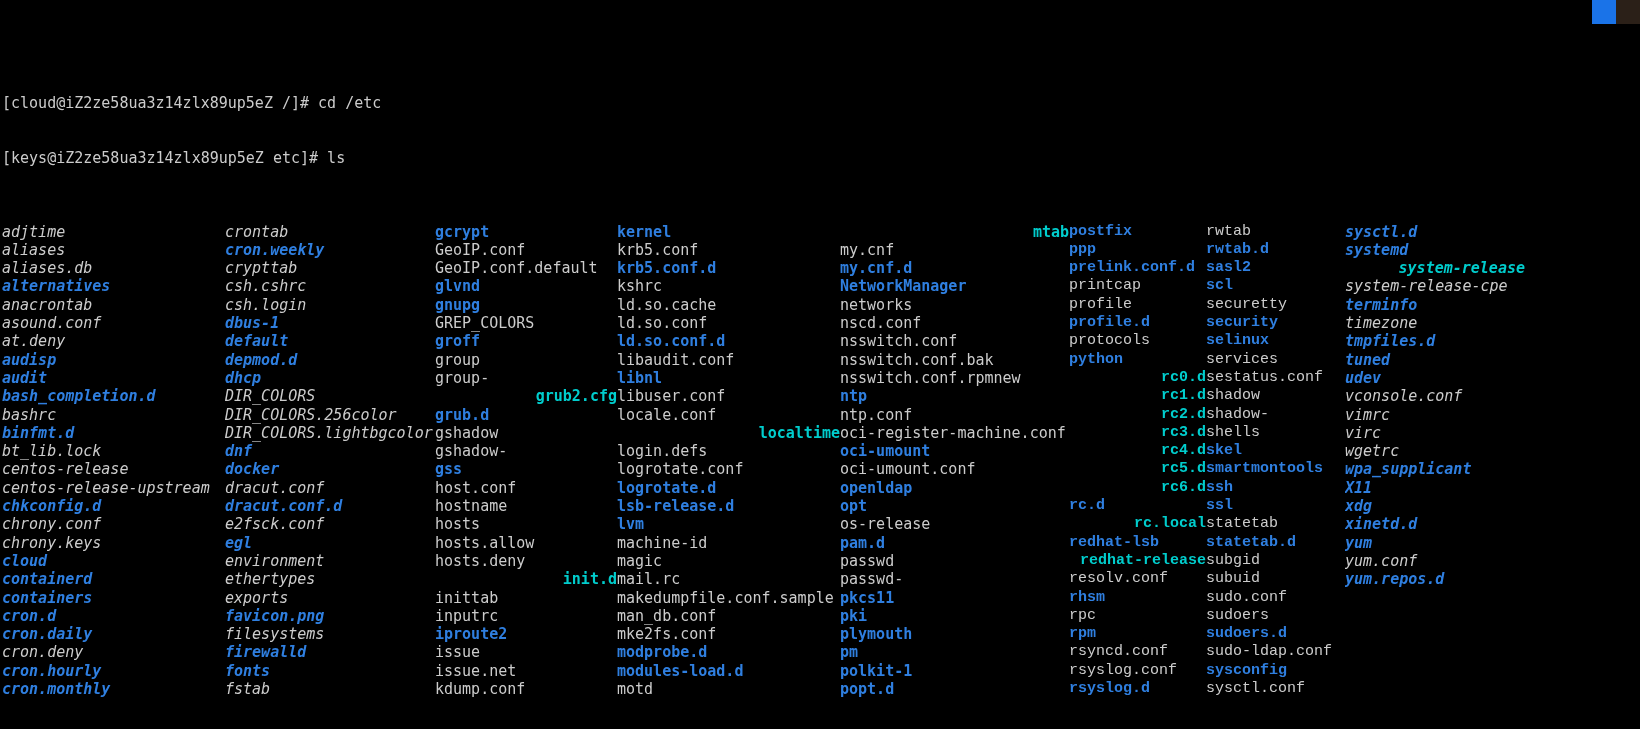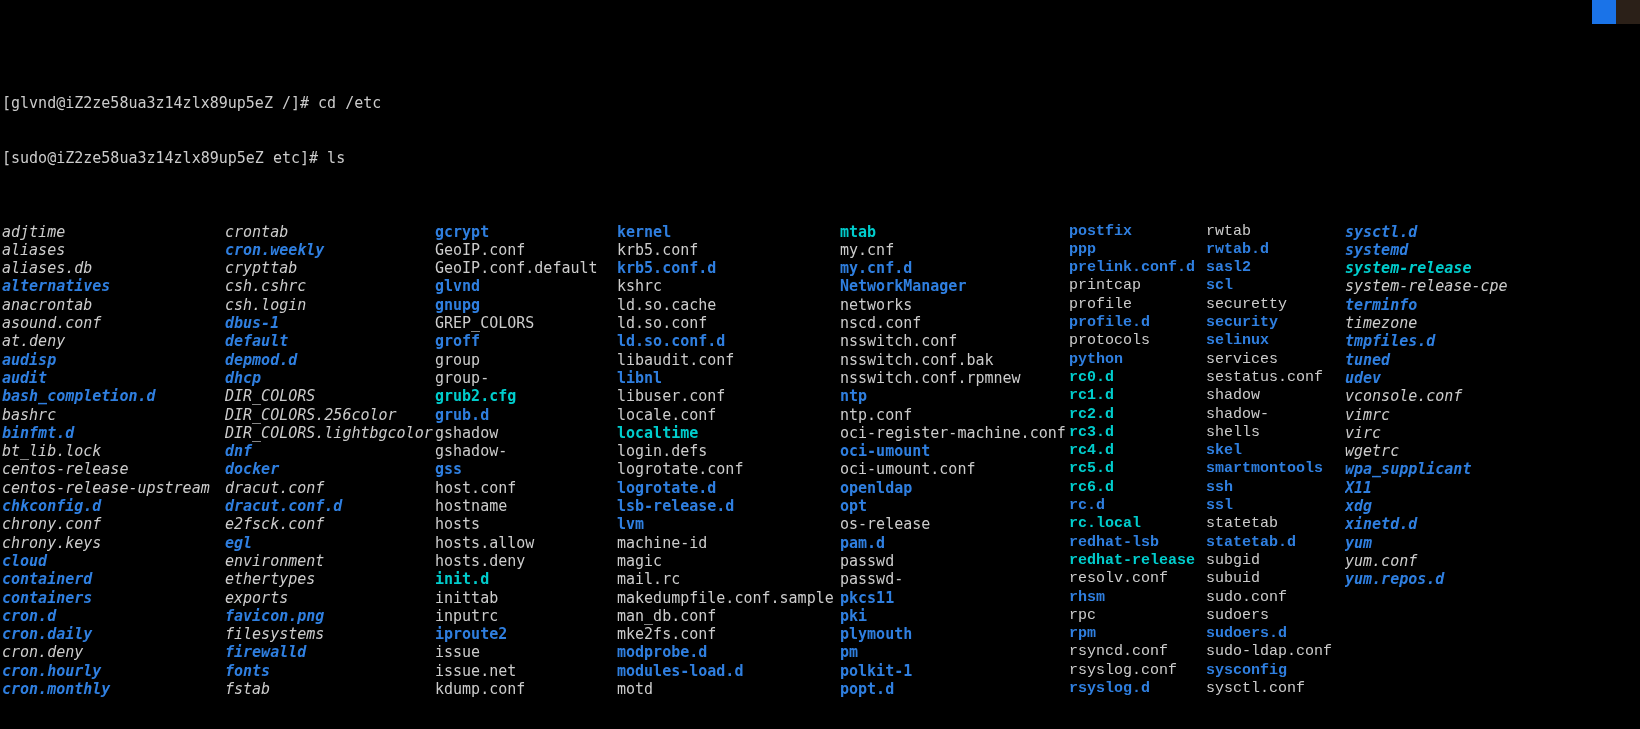--- a/index.html
+++ b/index.html
@@ -30,21 +30,21 @@
   }
 
   .line {
     height: 18.3px;
     white-space: pre;
   }
 
   
   .c-default { color: #cccccc; }
   .c-dir     { color: #2f7fe0; font-weight: bold; }
-  .c-link    { color: #00cdcd; font-weight: bold; }
+  .c-link    { color: #00cdcd; font-weight: bold; text-align: right; }
   .c-prompt  { color: #cccccc; }
 
   
   #ls-grid {
     position: relative;
     display: block;
   }
   .ls-row {
     height: 18.3px;
     white-space: pre;
@@ -93,22 +93,22 @@
 
   <div id="tray">
     <span class="tray-icon tray-contact">
       
     </span>
     <span class="tray-icon tray-share">
       
     </span>
   </div>
 
-  <div class="line c-prompt">[glvnd@iZ2ze58ua3z14zlx89up5eZ /]# cd /etc</div>
-  <div class="line c-prompt">[sudo@iZ2ze58ua3z14zlx89up5eZ etc]# ls</div>
+  <div class="line c-prompt">[cloud@iZ2ze58ua3z14zlx89up5eZ /]# cd /etc</div>
+  <div class="line c-prompt">[keys@iZ2ze58ua3z14zlx89up5eZ etc]# ls</div>
 
   <div id="ls-grid"><div class="ls-row"><span class="ls-col w-col1 c-default">adjtime</span><span class="ls-col w-col2 c-default">crontab</span><span class="ls-col w-col3 c-dir">gcrypt</span><span class="ls-col w-col4 c-dir">kernel</span><span class="ls-col w-col5 c-link">mtab</span><span class="ls-col w-col6 c-dir">postfix</span><span class="ls-col w-col7 c-default">rwtab</span><span class="ls-col w-col8 c-dir">sysctl.d</span></div><div class="ls-row"><span class="ls-col w-col1 c-default">aliases</span><span class="ls-col w-col2 c-dir">cron.weekly</span><span class="ls-col w-col3 c-default">GeoIP.conf</span><span class="ls-col w-col4 c-default">krb5.conf</span><span class="ls-col w-col5 c-default">my.cnf</span><span class="ls-col w-col6 c-dir">ppp</span><span class="ls-col w-col7 c-dir">rwtab.d</span><span class="ls-col w-col8 c-dir">systemd</span></div><div class="ls-row"><span class="ls-col w-col1 c-default">aliases.db</span><span class="ls-col w-col2 c-default">crypttab</span><span class="ls-col w-col3 c-default">GeoIP.conf.default</span><span class="ls-col w-col4 c-dir">krb5.conf.d</span><span class="ls-col w-col5 c-dir">my.cnf.d</span><span class="ls-col w-col6 c-dir">prelink.conf.d</span><span class="ls-col w-col7 c-dir">sasl2</span><span class="ls-col w-col8 c-link">system-release</span></div><div class="ls-row"><span class="ls-col w-col1 c-dir">alternatives</span><span class="ls-col w-col2 c-default">csh.cshrc</span><span class="ls-col w-col3 c-dir">glvnd</span><span class="ls-col w-col4 c-default">kshrc</span><span class="ls-col w-col5 c-dir">NetworkManager</span><span class="ls-col w-col6 c-default">printcap</span><span class="ls-col w-col7 c-dir">scl</span><span class="ls-col w-col8 c-default">system-release-cpe</span></div><div class="ls-row"><span class="ls-col w-col1 c-default">anacrontab</span><span class="ls-col w-col2 c-default">csh.login</span><span class="ls-col w-col3 c-dir">gnupg</span><span class="ls-col w-col4 c-default">ld.so.cache</span><span class="ls-col w-col5 c-default">networks</span><span class="ls-col w-col6 c-default">profile</span><span class="ls-col w-col7 c-default">securetty</span><span class="ls-col w-col8 c-dir">terminfo</span></div><div class="ls-row"><span class="ls-col w-col1 c-default">asound.conf</span><span class="ls-col w-col2 c-dir">dbus-1</span><span class="ls-col w-col3 c-default">GREP_COLORS</span><span class="ls-col w-col4 c-default">ld.so.conf</span><span class="ls-col w-col5 c-default">nscd.conf</span><span class="ls-col w-col6 c-dir">profile.d</span><span class="ls-col w-col7 c-dir">security</span><span class="ls-col w-col8 c-default">timezone</span></div><div class="ls-row"><span class="ls-col w-col1 c-default">at.deny</span><span class="ls-col w-col2 c-dir">default</span><span class="ls-col w-col3 c-dir">groff</span><span class="ls-col w-col4 c-dir">ld.so.conf.d</span><span class="ls-col w-col5 c-default">nsswitch.conf</span><span class="ls-col w-col6 c-default">protocols</span><span class="ls-col w-col7 c-dir">selinux</span><span class="ls-col w-col8 c-dir">tmpfiles.d</span></div><div class="ls-row"><span class="ls-col w-col1 c-dir">audisp</span><span class="ls-col w-col2 c-dir">depmod.d</span><span class="ls-col w-col3 c-default">group</span><span class="ls-col w-col4 c-default">libaudit.conf</span><span class="ls-col w-col5 c-default">nsswitch.conf.bak</span><span class="ls-col w-col6 c-dir">python</span><span class="ls-col w-col7 c-default">services</span><span class="ls-col w-col8 c-dir">tuned</span></div><div class="ls-row"><span class="ls-col w-col1 c-dir">audit</span><span class="ls-col w-col2 c-dir">dhcp</span><span class="ls-col w-col3 c-default">group-</span><span class="ls-col w-col4 c-dir">libnl</span><span class="ls-col w-col5 c-default">nsswitch.conf.rpmnew</span><span class="ls-col w-col6 c-link">rc0.d</span><span class="ls-col w-col7 c-default">sestatus.conf</span><span class="ls-col w-col8 c-dir">udev</span></div><div class="ls-row"><span class="ls-col w-col1 c-dir">bash_completion.d</span><span class="ls-col w-col2 c-default">DIR_COLORS</span><span class="ls-col w-col3 c-link">grub2.cfg</span><span class="ls-col w-col4 c-default">libuser.conf</span><span class="ls-col w-col5 c-dir">ntp</span><span class="ls-col w-col6 c-link">rc1.d</span><span class="ls-col w-col7 c-default">shadow</span><span class="ls-col w-col8 c-default">vconsole.conf</span></div><div class="ls-row"><span class="ls-col w-col1 c-default">bashrc</span><span class="ls-col w-col2 c-default">DIR_COLORS.256color</span><span class="ls-col w-col3 c-dir">grub.d</span><span class="ls-col w-col4 c-default">locale.conf</span><span class="ls-col w-col5 c-default">ntp.conf</span><span class="ls-col w-col6 c-link">rc2.d</span><span class="ls-col w-col7 c-default">shadow-</span><span class="ls-col w-col8 c-default">vimrc</span></div><div class="ls-row"><span class="ls-col w-col1 c-dir">binfmt.d</span><span class="ls-col w-col2 c-default">DIR_COLORS.lightbgcolor</span><span class="ls-col w-col3 c-default">gshadow</span><span class="ls-col w-col4 c-link">localtime</span><span class="ls-col w-col5 c-default">oci-register-machine.conf</span><span class="ls-col w-col6 c-link">rc3.d</span><span class="ls-col w-col7 c-default">shells</span><span class="ls-col w-col8 c-default">virc</span></div><div class="ls-row"><span class="ls-col w-col1 c-default">bt_lib.lock</span><span class="ls-col w-col2 c-dir">dnf</span><span class="ls-col w-col3 c-default">gshadow-</span><span class="ls-col w-col4 c-default">login.defs</span><span class="ls-col w-col5 c-dir">oci-umount</span><span class="ls-col w-col6 c-link">rc4.d</span><span class="ls-col w-col7 c-dir">skel</span><span class="ls-col w-col8 c-default">wgetrc</span></div><div class="ls-row"><span class="ls-col w-col1 c-default">centos-release</span><span class="ls-col w-col2 c-dir">docker</span><span class="ls-col w-col3 c-dir">gss</span><span class="ls-col w-col4 c-default">logrotate.conf</span><span class="ls-col w-col5 c-default">oci-umount.conf</span><span class="ls-col w-col6 c-link">rc5.d</span><span class="ls-col w-col7 c-dir">smartmontools</span><span class="ls-col w-col8 c-dir">wpa_supplicant</span></div><div class="ls-row"><span class="ls-col w-col1 c-default">centos-release-upstream</span><span class="ls-col w-col2 c-default">dracut.conf</span><span class="ls-col w-col3 c-default">host.conf</span><span class="ls-col w-col4 c-dir">logrotate.d</span><span class="ls-col w-col5 c-dir">openldap</span><span class="ls-col w-col6 c-link">rc6.d</span><span class="ls-col w-col7 c-dir">ssh</span><span class="ls-col w-col8 c-dir">X11</span></div><div class="ls-row"><span class="ls-col w-col1 c-dir">chkconfig.d</span><span class="ls-col w-col2 c-dir">dracut.conf.d</span><span class="ls-col w-col3 c-default">hostname</span><span class="ls-col w-col4 c-dir">lsb-release.d</span><span class="ls-col w-col5 c-dir">opt</span><span class="ls-col w-col6 c-dir">rc.d</span><span class="ls-col w-col7 c-dir">ssl</span><span class="ls-col w-col8 c-dir">xdg</span></div><div class="ls-row"><span class="ls-col w-col1 c-default">chrony.conf</span><span class="ls-col w-col2 c-default">e2fsck.conf</span><span class="ls-col w-col3 c-default">hosts</span><span class="ls-col w-col4 c-dir">lvm</span><span class="ls-col w-col5 c-default">os-release</span><span class="ls-col w-col6 c-link">rc.local</span><span class="ls-col w-col7 c-default">statetab</span><span class="ls-col w-col8 c-dir">xinetd.d</span></div><div class="ls-row"><span class="ls-col w-col1 c-default">chrony.keys</span><span class="ls-col w-col2 c-dir">egl</span><span class="ls-col w-col3 c-default">hosts.allow</span><span class="ls-col w-col4 c-default">machine-id</span><span class="ls-col w-col5 c-dir">pam.d</span><span class="ls-col w-col6 c-dir">redhat-lsb</span><span class="ls-col w-col7 c-dir">statetab.d</span><span class="ls-col w-col8 c-dir">yum</span></div><div class="ls-row"><span class="ls-col w-col1 c-dir">cloud</span><span class="ls-col w-col2 c-default">environment</span><span class="ls-col w-col3 c-default">hosts.deny</span><span class="ls-col w-col4 c-default">magic</span><span class="ls-col w-col5 c-default">passwd</span><span class="ls-col w-col6 c-link">redhat-release</span><span class="ls-col w-col7 c-default">subgid</span><span class="ls-col w-col8 c-default">yum.conf</span></div><div class="ls-row"><span class="ls-col w-col1 c-dir">containerd</span><span class="ls-col w-col2 c-default">ethertypes</span><span class="ls-col w-col3 c-link">init.d</span><span class="ls-col w-col4 c-default">mail.rc</span><span class="ls-col w-col5 c-default">passwd-</span><span class="ls-col w-col6 c-default">resolv.conf</span><span class="ls-col w-col7 c-default">subuid</span><span class="ls-col w-col8 c-dir">yum.repos.d</span></div><div class="ls-row"><span class="ls-col w-col1 c-dir">containers</span><span class="ls-col w-col2 c-default">exports</span><span class="ls-col w-col3 c-default">inittab</span><span class="ls-col w-col4 c-default">makedumpfile.conf.sample</span><span class="ls-col w-col5 c-dir">pkcs11</span><span class="ls-col w-col6 c-dir">rhsm</span><span class="ls-col w-col7 c-default">sudo.conf</span><span class="ls-col w-col8 c-default"></span></div><div class="ls-row"><span class="ls-col w-col1 c-dir">cron.d</span><span class="ls-col w-col2 c-dir">favicon.png</span><span class="ls-col w-col3 c-default">inputrc</span><span class="ls-col w-col4 c-default">man_db.conf</span><span class="ls-col w-col5 c-dir">pki</span><span class="ls-col w-col6 c-default">rpc</span><span class="ls-col w-col7 c-default">sudoers</span><span class="ls-col w-col8 c-default"></span></div><div class="ls-row"><span class="ls-col w-col1 c-dir">cron.daily</span><span class="ls-col w-col2 c-default">filesystems</span><span class="ls-col w-col3 c-dir">iproute2</span><span class="ls-col w-col4 c-default">mke2fs.conf</span><span class="ls-col w-col5 c-dir">plymouth</span><span class="ls-col w-col6 c-dir">rpm</span><span class="ls-col w-col7 c-dir">sudoers.d</span><span class="ls-col w-col8 c-default"></span></div><div class="ls-row"><span class="ls-col w-col1 c-default">cron.deny</span><span class="ls-col w-col2 c-dir">firewalld</span><span class="ls-col w-col3 c-default">issue</span><span class="ls-col w-col4 c-dir">modprobe.d</span><span class="ls-col w-col5 c-dir">pm</span><span class="ls-col w-col6 c-default">rsyncd.conf</span><span class="ls-col w-col7 c-default">sudo-ldap.conf</span><span class="ls-col w-col8 c-default"></span></div><div class="ls-row"><span class="ls-col w-col1 c-dir">cron.hourly</span><span class="ls-col w-col2 c-dir">fonts</span><span class="ls-col w-col3 c-default">issue.net</span><span class="ls-col w-col4 c-dir">modules-load.d</span><span class="ls-col w-col5 c-dir">polkit-1</span><span class="ls-col w-col6 c-default">rsyslog.conf</span><span class="ls-col w-col7 c-dir">sysconfig</span><span class="ls-col w-col8 c-default"></span></div><div class="ls-row"><span class="ls-col w-col1 c-dir">cron.monthly</span><span class="ls-col w-col2 c-default">fstab</span><span class="ls-col w-col3 c-default">kdump.conf</span><span class="ls-col w-col4 c-default">motd</span><span class="ls-col w-col5 c-dir">popt.d</span><span class="ls-col w-col6 c-dir">rsyslog.d</span><span class="ls-col w-col7 c-default">sysctl.conf</span><span class="ls-col w-col8 c-default"></span></div></div>
 
   
   
   
 
   
 
   

